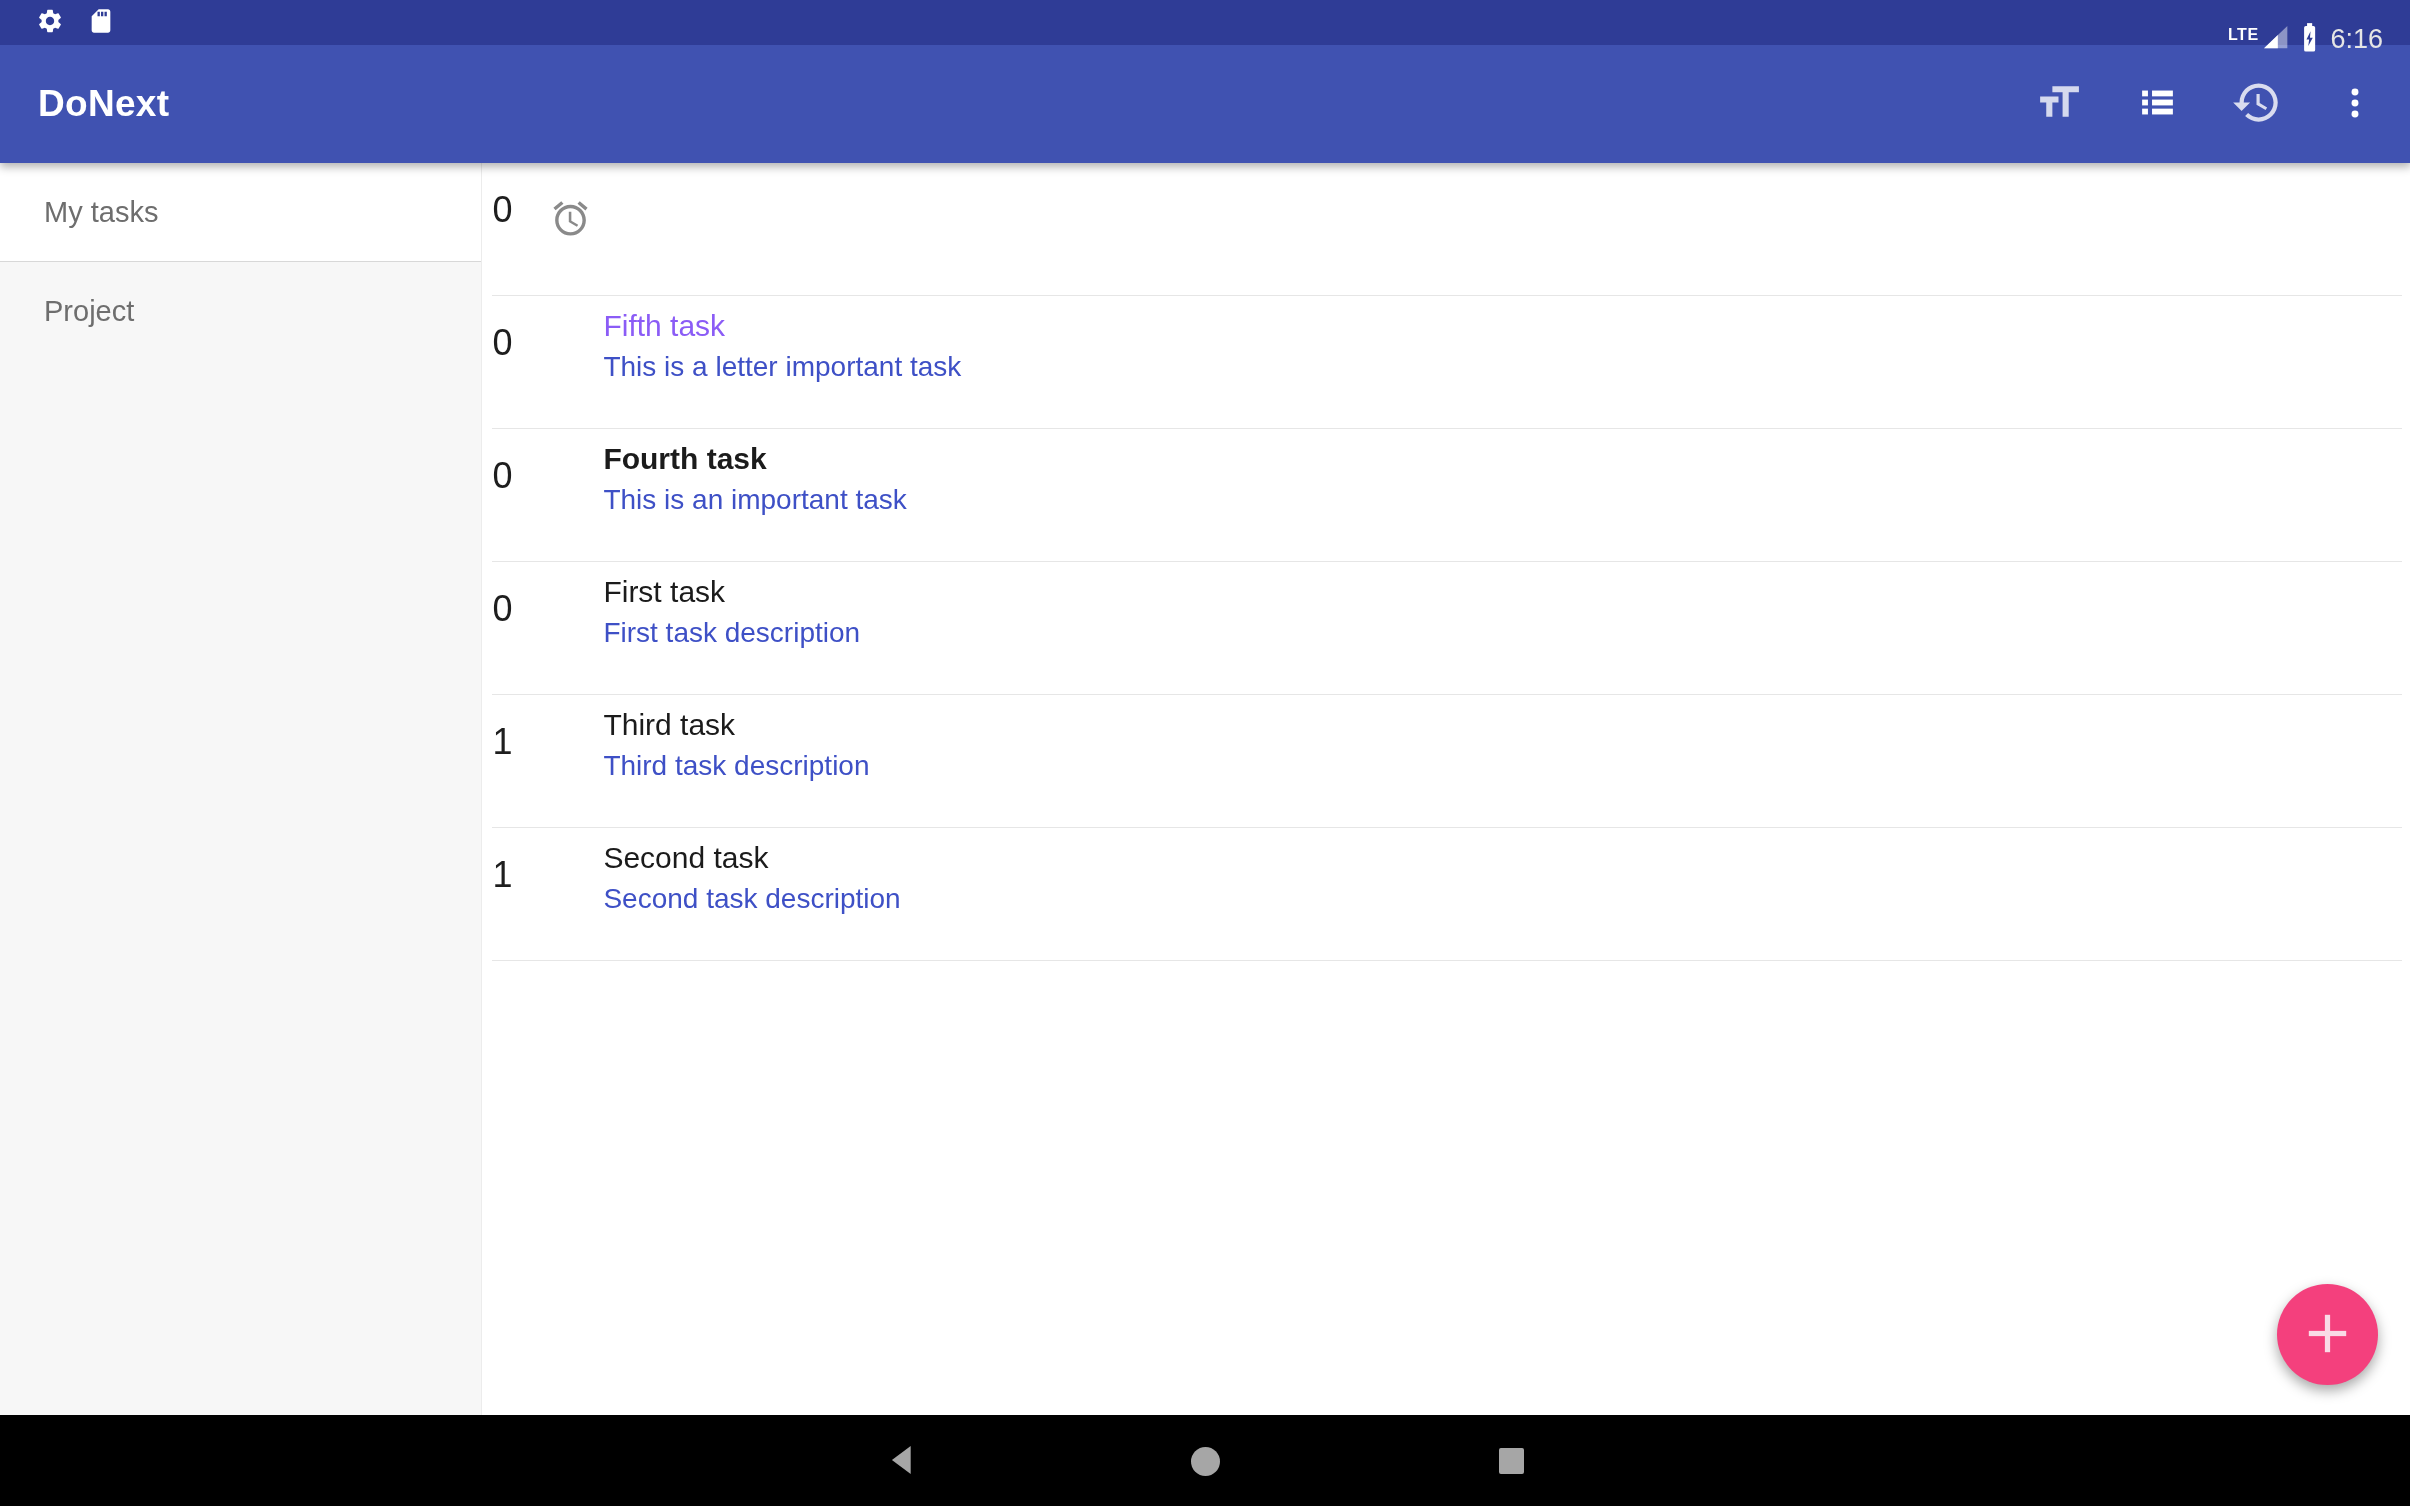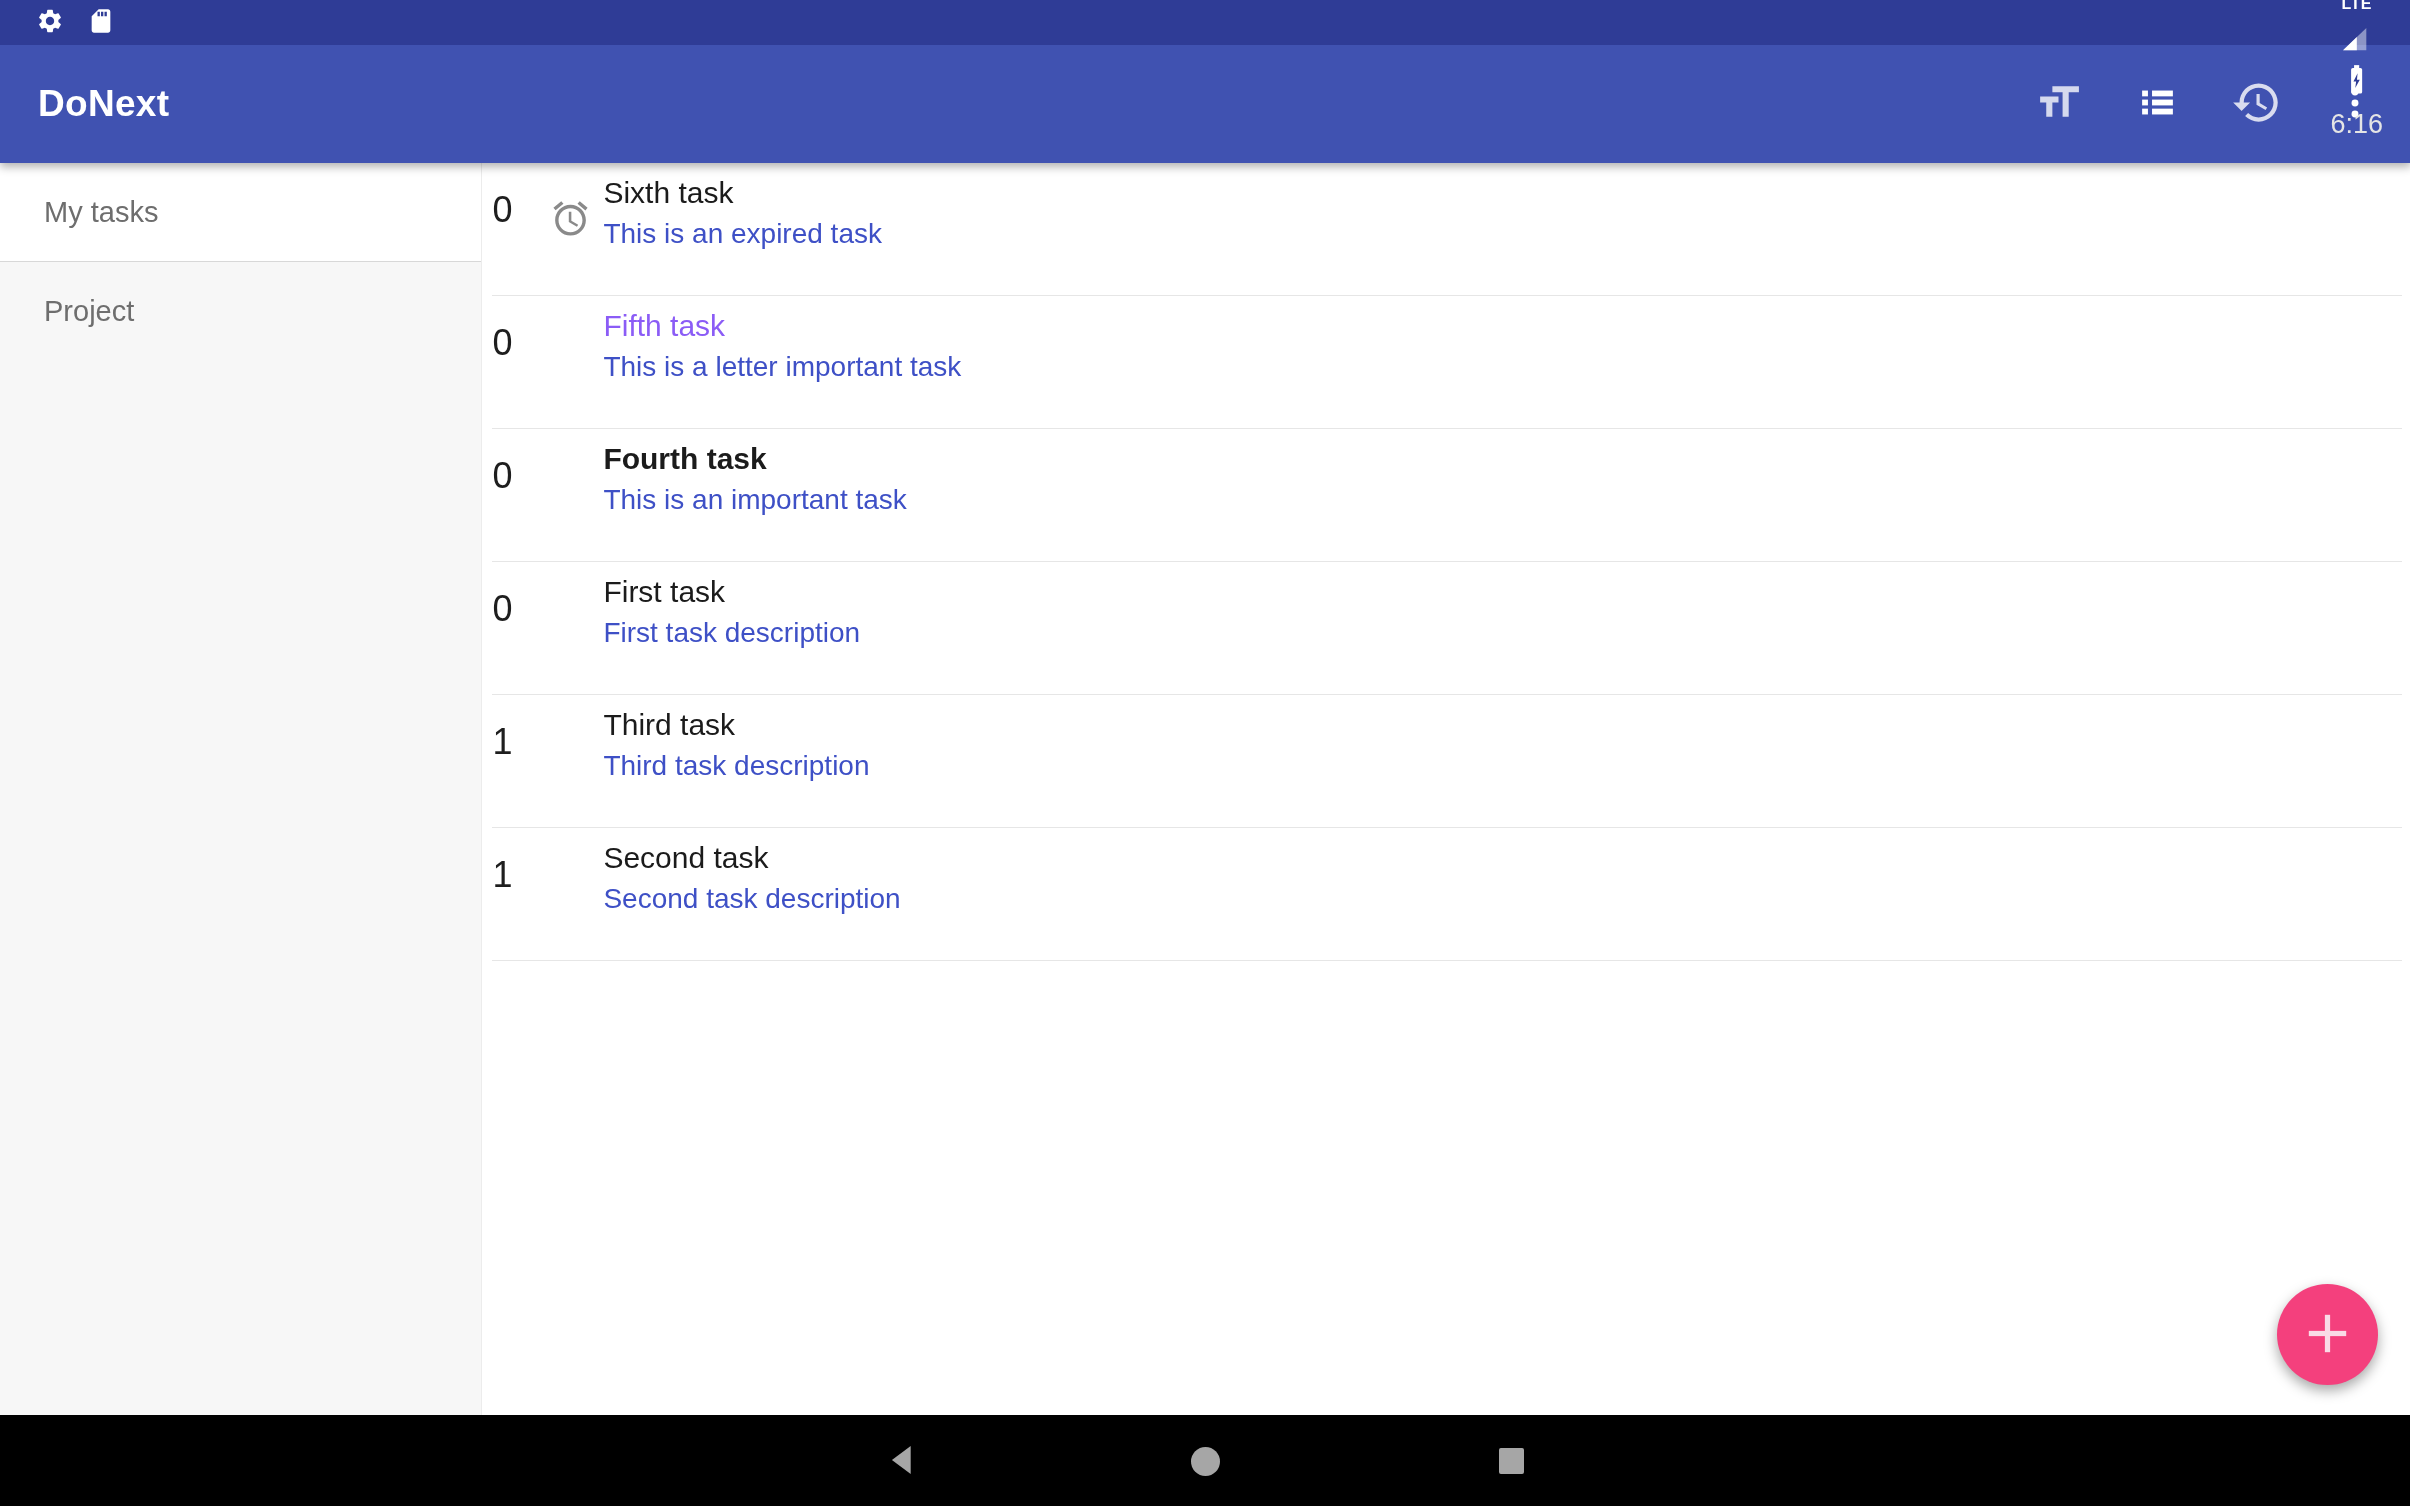--- a/index.html
+++ b/index.html
@@ -2,21 +2,21 @@
 <html style="font-size:15px"><head>
 <meta charset="utf-8">
 <style>
   html,body{margin:0;padding:0;background:#fff;}
   .screen{position:relative;width:2411px;height:1507px;overflow:hidden;
           font-family:"Liberation Sans",sans-serif;background:#fff;}
 
   
   .status-bar{position:absolute;top:0;left:0;right:0;height:45px;background:#2F3C96;z-index:20;}
   .sb-left{position:absolute;left:36px;top:0;height:45px;display:flex;align-items:center;gap:22.6px;}
-  .sb-right{position:absolute;right:28px;top:0;height:45px;display:flex;align-items:center;gap:8.5px;flex-direction:column;}
+  .sb-right{position:absolute;right:28px;top:17px;height:45px;display:flex;align-items:center;gap:8.5px;}
   .lte-label{color:#fff;font-size:16px;font-weight:700;letter-spacing:0.5px;margin-right:-3.8px;position:relative;top:-4.7px;}
   .sb-time{color:#e5e5e5;font-size:27px;margin-left:3.8px;}
 
   
   .app-bar{position:absolute;top:45px;left:0;right:0;height:118px;background:#4052B1;
            box-shadow:0 3.8px 8.5px rgba(0,0,0,.30);z-index:10;display:flex;align-items:center;}
   .app-title{color:#fff;font-size:37px;font-weight:700;margin:0 0 0 38px;letter-spacing:0.3px;}
   .app-actions{position:absolute;right:28px;top:0;height:118px;display:flex;align-items:center;gap:43px;}
   .action-btn{width:56px;height:75px;display:flex;align-items:center;justify-content:center;
               background:none;border:none;padding:0;cursor:pointer;}
@@ -147,24 +147,20 @@
 
     <div class="task-list">
 
       <div class="task-row">
         <span class="task-count">0</span>
         <span class="task-alarm">
           <svg width="41" height="41" viewBox="0 0 24 24">
               <path fill="#8A8A8A" d="M22 5.72l-4.6-3.86-1.29 1.53 4.6 3.86L22 5.72zM7.88 3.39L6.6 1.86 2 5.71l1.29 1.53 4.59-3.85zM12.5 8H11v6l4.75 2.85.75-1.23-4-2.37V8zM12 4c-4.97 0-9 4.03-9 9s4.02 9 9 9c4.97 0 9-4.03 9-9s-4.03-9-9-9zm0 16c-3.87 0-7-3.13-7-7s3.13-7 7-7 7 3.13 7 7-3.13 7-7 7z"></path>
             </svg>
         </span>
-        <div class="task-text">
-          <div class="task-title">Sixth task</div>
-          <div class="task-desc">This is an expired task</div>
-        </div>
       </div>
 
       <div class="task-row row--faded">
         <span class="task-count">0</span>
         <div class="task-text">
           <div class="task-title">Fifth task</div>
           <div class="task-desc">This is a letter important task</div>
         </div>
       </div>
 

